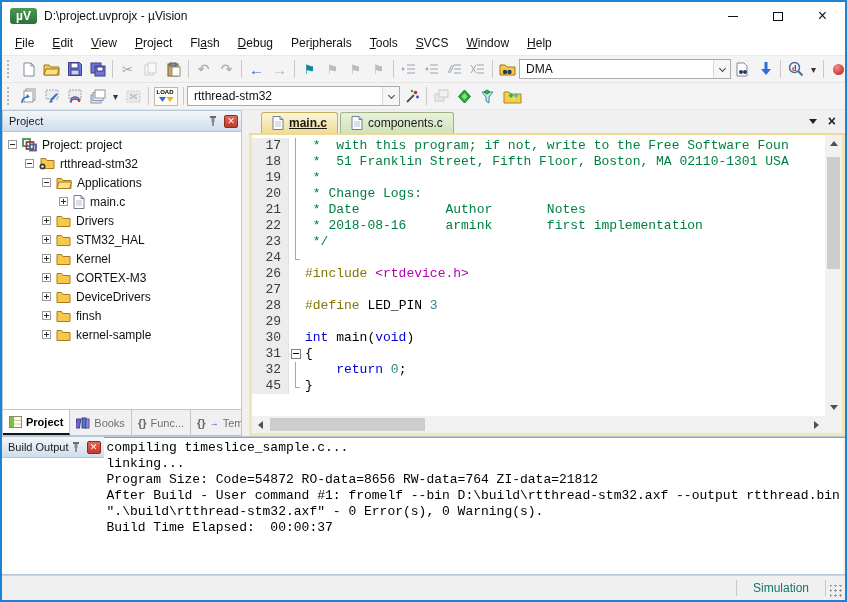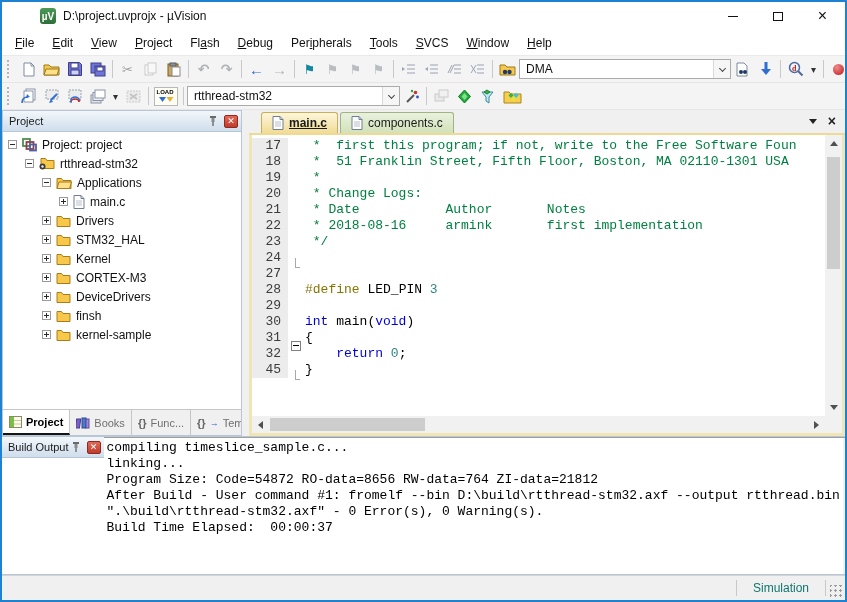--- a/index.html
+++ b/index.html
@@ -2,22 +2,22 @@
 <html><head>
 <meta charset="utf-8">
 <style>
   * { box-sizing: border-box; margin: 0; padding: 0; }
   body { font-family: "Liberation Sans", "DejaVu Sans", sans-serif; background:#fff; }
   .window { width:847px; height:602px; border:2px solid #1e82d2; background:#f0f0f0;
             display:flex; flex-direction:column; overflow:hidden; position:relative; }
 
   
   .titlebar { height:28px; background:#fff; display:flex; align-items:center; padding-left:8px; flex:none; }
-  .app-icon { width:16px; height:16px; background:linear-gradient(#4a9a55,#2e6e3a); border-radius:3px;
-              color:#fff; font-size:10px; font-weight:bold; display:flex; align-items:center; justify-content:center;margin-left:30px; }
+  .app-icon { width:27px; height:16px; background:linear-gradient(#4a9a55,#2e6e3a); border-radius:3px;
+              color:#fff; font-size:12px; font-weight:bold; display:flex; align-items:center; justify-content:center; }
   .title-text { font-size:12px; color:#111; margin-left:7px; }
   .winbtns { margin-left:auto; display:flex; height:100%; }
   .winbtn { width:45px; height:100%; display:flex; align-items:center; justify-content:center; }
   .g-min { width:10px; height:1px; background:#111; }
   .g-max { width:10px; height:9px; border:1px solid #111; }
   .g-close { font-size:16px; color:#111; line-height:1; }
 
   
   .menubar { height:26px; background:#fff; display:flex; align-items:center; padding-left:4px;
              font-size:12px; border-bottom:1px solid #e9e9e9; flex:none; }
@@ -89,21 +89,21 @@
   .tabbar-right { margin-left:auto; display:flex; align-items:center; gap:11px; padding:0 9px 5px 0; }
   .tri-down { width:0; height:0; border-left:4px solid transparent; border-right:4px solid transparent;
               border-top:5px solid #222; }
   .x-glyph { font-size:14px; font-weight:bold; color:#222; line-height:1; }
 
   .edit-frame { flex:1; border:3px solid #f0e5b4; border-top:none; display:flex; flex-direction:column;
                 background:#fff; min-height:0; }
   .code-area { flex:1; display:flex; min-height:0; }
   .code { flex:1; overflow:hidden; padding-top:3px; font-family:"Liberation Mono","DejaVu Sans Mono",monospace;
           font-size:13px; line-height:16px; }
-  .crow { display:flex; height:16px; white-space:pre;align-items:center; }
+  .crow { display:flex; height:16px; white-space:pre; }
   .gut { width:36px; background:#ececec; color:#3c3c3c; text-align:right; padding-right:7px; flex:none; }
   .fold { width:13px; position:relative; flex:none; border-left:1px solid #e2e2e2; }
   .f-v::before { content:""; position:absolute; left:6px; top:0; bottom:0; border-left:1px solid #a8a8a8; }
   .f-e::before { content:""; position:absolute; left:6px; top:0; height:9px; width:4px;
                  border-left:1px solid #a8a8a8; border-bottom:1px solid #a8a8a8; }
   .f-m::before { content:""; position:absolute; left:2px; top:3px; width:8px; height:8px;
                  border:1px solid #808080; background:#fff; }
   .f-m::after { content:""; position:absolute; left:4px; top:7px; width:6px; border-top:1px solid #000; }
   .ctext { padding-left:4px; }
   .cm { color:#008040; } .pp { color:#857500; } .inc { color:#b300b3; }
@@ -602,28 +602,29 @@
             </div>
           </span>
         <span class="tabbar-right">
           <span class="tri-down"></span>
           <span class="x-glyph">×</span>
         </span>
       </div>
       <div class="edit-frame">
         <div class="code-area">
           <div class="code" id="code">
-              <div class="crow"><span class="gut">17</span><span class="fold f-v"></span><span class="ctext"><span class="cm"> *  first this program; if not, write to the Free Software Foun</span></span></div>
+              <div class="crow"><span class="gut">17</span><span class="fold f-v"></span><span class="ctext"><span class="cm"> *  with this program; if not, write to the Free Software Foun</span></span></div>
               <div class="crow"><span class="gut">18</span><span class="fold f-v"></span><span class="ctext"><span class="cm"> *  51 Franklin Street, Fifth Floor, Boston, MA 02110-1301 USA</span></span></div>
               <div class="crow"><span class="gut">19</span><span class="fold f-v"></span><span class="ctext"><span class="cm"> *</span></span></div>
               <div class="crow"><span class="gut">20</span><span class="fold f-v"></span><span class="ctext"><span class="cm"> * Change Logs:</span></span></div>
               <div class="crow"><span class="gut">21</span><span class="fold f-v"></span><span class="ctext"><span class="cm"> * Date           Author       Notes</span></span></div>
               <div class="crow"><span class="gut">22</span><span class="fold f-v"></span><span class="ctext"><span class="cm"> * 2018-08-16     armink       first implementation</span></span></div>
               <div class="crow"><span class="gut">23</span><span class="fold f-v"></span><span class="ctext"><span class="cm"> */</span></span></div>
               <div class="crow"><span class="gut">24</span><span class="fold f-e"></span><span class="ctext"></span></div>
+              <div class="crow"><span class="gut">26</span><span class="fold"></span><span class="ctext"><span class="pp">#include </span><span class="inc">&lt;rtdevice.h&gt;</span></span></div>
               <div class="crow"><span class="gut">27</span><span class="fold"></span><span class="ctext"></span></div>
               <div class="crow"><span class="gut">28</span><span class="fold"></span><span class="ctext"><span class="pp">#define </span><span class="pl">LED_PIN </span><span class="num">3</span></span></div>
               <div class="crow"><span class="gut">29</span><span class="fold"></span><span class="ctext"></span></div>
               <div class="crow"><span class="gut">30</span><span class="fold"></span><span class="ctext"><span class="kw">int</span><span class="pl"> main(</span><span class="kw">void</span><span class="pl">)</span></span></div>
               <div class="crow"><span class="gut">31</span><span class="fold f-m"></span><span class="ctext"><span class="pl">{</span></span></div>
               <div class="crow"><span class="gut">32</span><span class="fold f-v"></span><span class="ctext"><span class="pl">    </span><span class="kw">return</span><span class="pl"> </span><span class="num">0</span><span class="pl">;</span></span></div>
               <div class="crow"><span class="gut">45</span><span class="fold f-e"></span><span class="ctext"><span class="pl">}</span></span></div>
             </div>
           <div class="vscroll">
             <span class="sc-btn">

